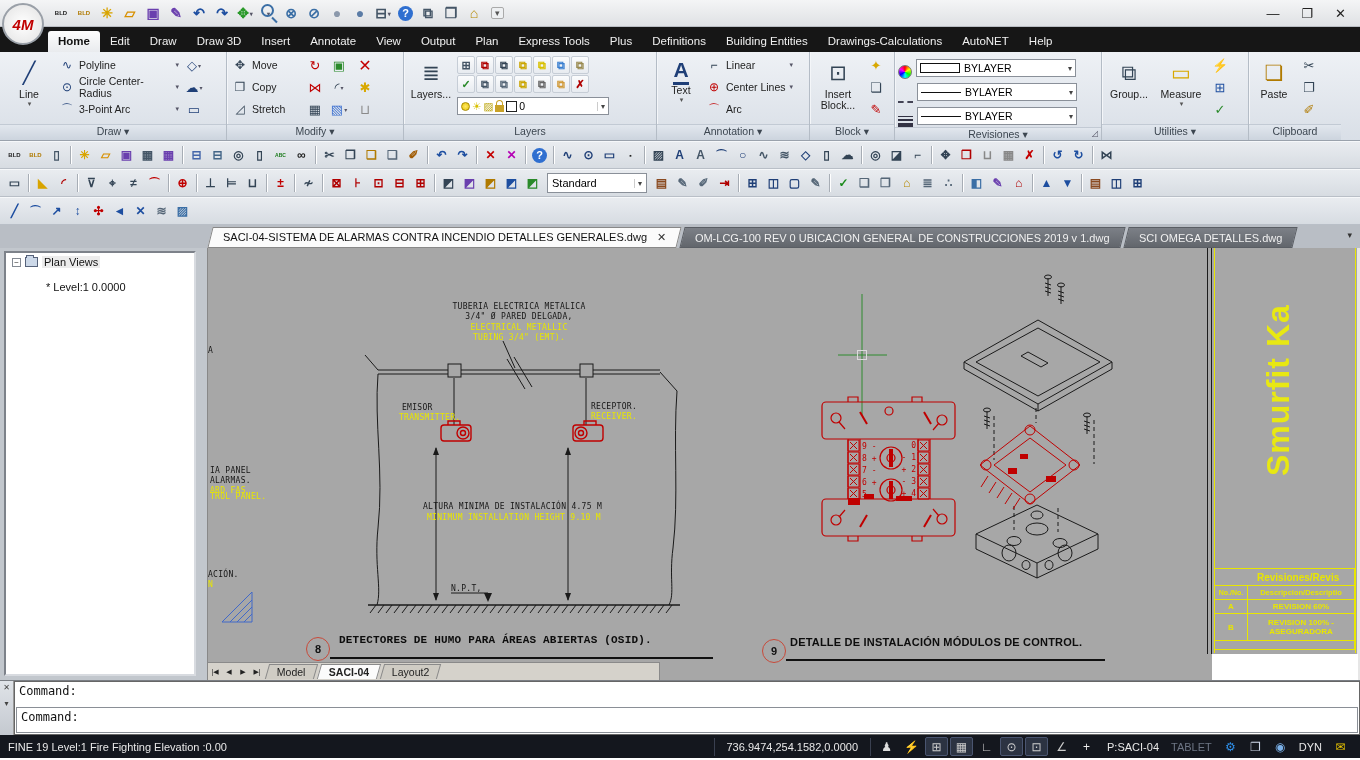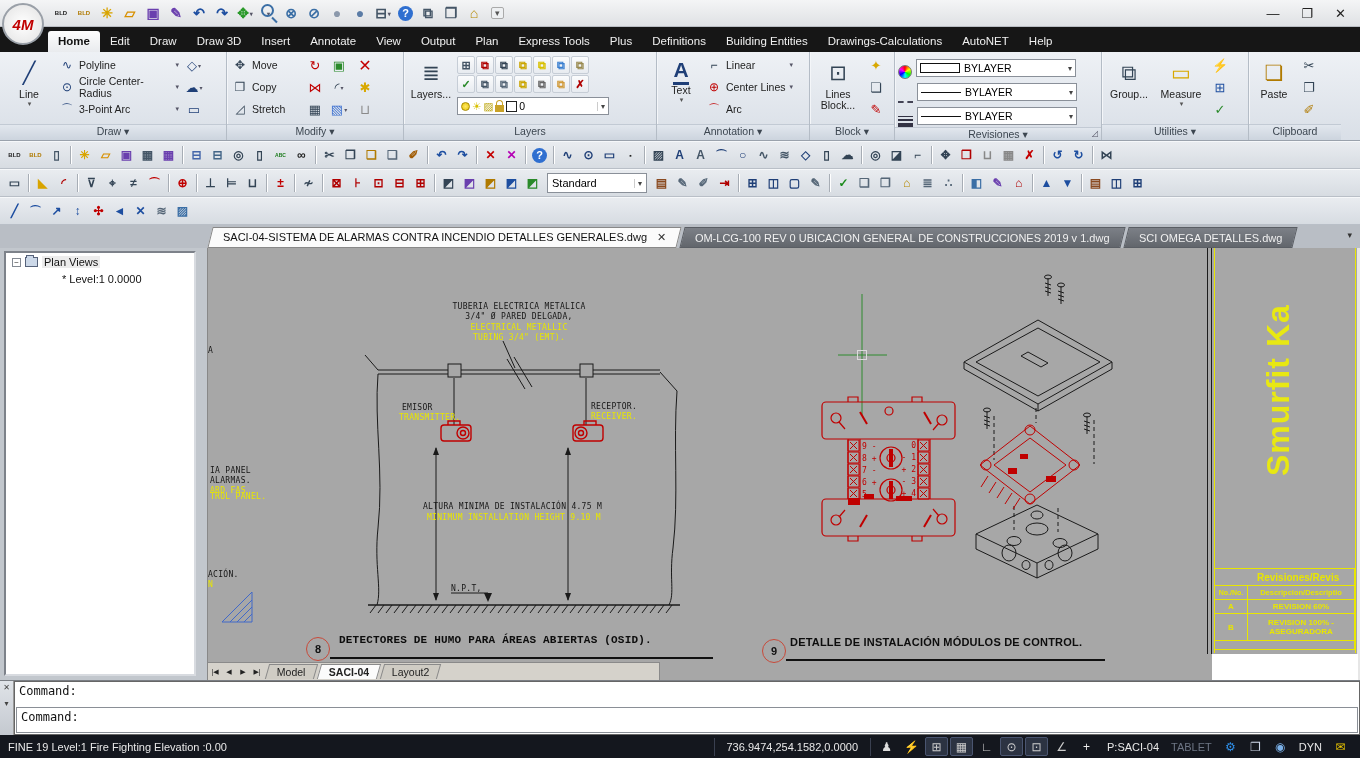--- a/index.html
+++ b/index.html
@@ -90,21 +90,21 @@
   .main{height:432px;display:flex;background:#b4b9bf;position:relative;}
   .sidepanel{width:208px;flex:none;position:relative;background:#c2c7cd;border-right:1px solid #888;}
   .treebox{position:absolute;left:4px;top:3px;width:192px;bottom:4px;background:#fff;
     border:2px solid #7d828a;border-right-color:#d8dbe0;border-bottom-color:#d8dbe0;font-size:11px;color:#111;}
   .trow{display:flex;align-items:center;gap:4px;padding:3px 2px 0 6px;}
   .expander{width:9px;height:9px;border:1px solid #848a93;background:#fff;font-size:8px;line-height:7px;
     text-align:center;color:#333;flex:none;}
   .folder{width:13px;height:10px;background:#ccd8e8;border:1px solid #56627a;position:relative;flex:none;}
   .folder::before{content:"";position:absolute;top:-3px;left:0;width:6px;height:2px;
     background:#ccd8e8;border:1px solid #56627a;border-bottom:none;}
-  .tchild{padding-left:56px;margin-top:2px;}
+  .tchild{padding-left:40px;margin-top:10px;}
   .canvas{flex:1;position:relative;background:#a7a7a7;overflow:hidden;}
   .cad{position:absolute;font:8px "DejaVu Sans Mono",monospace;color:#161616;white-space:pre;letter-spacing:0.3px;}
   .cad.y{color:#e8e600;}
   .cad.ctr{transform:translateX(-50%);text-align:center;}
   .capnum{position:absolute;width:24px;height:24px;border:1.7px solid #c84a3a;border-radius:50%;
     display:flex;align-items:center;justify-content:center;font:bold 11px "Liberation Sans",sans-serif;color:#111;}
   .captext{position:absolute;font:bold 11px "Liberation Sans",sans-serif;color:#0d0d0d;white-space:nowrap;letter-spacing:0.2px;}
   .capline{position:absolute;height:2px;background:#111;}
   .company{position:absolute;transform:rotate(-90deg);transform-origin:0 0;
     font:bold 32px "Liberation Sans",sans-serif;color:#e8e812;white-space:nowrap;letter-spacing:1px;}
@@ -361,21 +361,21 @@
       </div>
     </div>
     <div class="rlabel"><span>Annotation</span> ▾</div>
   </div>
   <div class="psep"></div>
 
   <div class="rpanel" style="width:84px">
     <div class="rbody">
       <div class="rbig" style="width:50px">
         <span class="ig" style="color:#334455">⊡</span>
-        <span class="lbl">Lines Block...</span>
+        <span class="lbl">Insert Block...</span>
       </div>
       <div class="rcol">
         <div class="rsm" style="color:#d8a800">
             <span>✦</span>
           </div>
         <div class="rsm" style="color:#334455">
             <span>❏</span>
           </div>
         <div class="rsm" style="color:#c00000">
             <span>✎</span>

